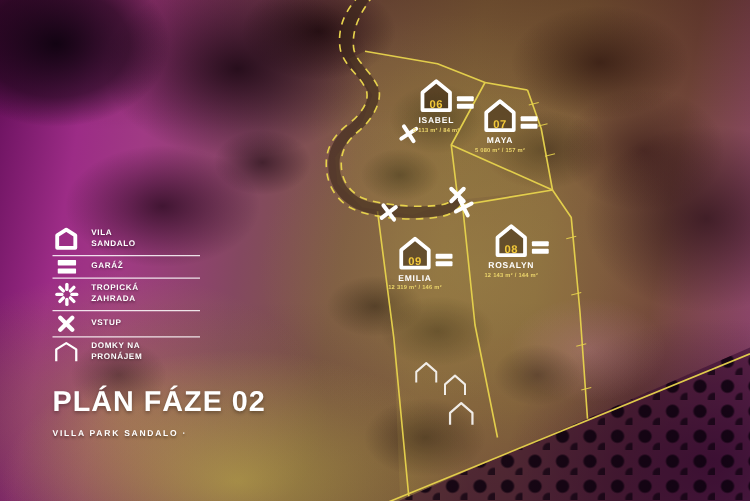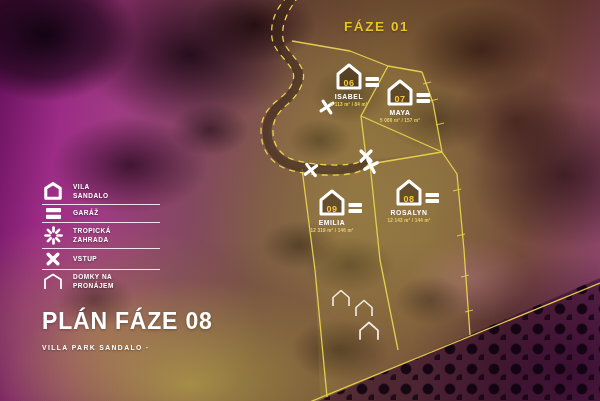--- a/index.html
+++ b/index.html
@@ -186,21 +186,20 @@
       <text class="marker-num" x="0" y="10" text-anchor="middle">08</text>
       <g fill="#ffffff">
         <rect x="16.5" y="1" width="13.5" height="4" rx=".8"></rect>
         <rect x="16.5" y="7" width="13.5" height="4" rx=".8"></rect>
       </g>
       <text class="marker-name" x="0" y="22.5" text-anchor="middle">ROSALYN</text>
       <text class="marker-area" x="0" y="29.5" text-anchor="middle">12 143 m² / 144 m²</text>
     </g>
   </svg>
 
-  <div id="phase-label">FÁZE 01</div>
 
   <div id="legend">
     <div class="legend-row">
       <span class="legend-icon">
         <svg width="20" height="19" viewBox="0 0 22 21">
           <path d="M3,18 L3,7 L11,1.8 L19,7 L19,18 Z" fill="none" stroke="#ffffff" stroke-width="3.4" stroke-linejoin="round"></path>
         </svg>
       </span>
       <span class="legend-label">VILA SANDALO</span>
     </div>
@@ -241,17 +240,17 @@
       <span class="legend-icon">
         <svg width="20" height="17" viewBox="0 0 20 17">
           <path d="M2,16 L2,6.5 L10,1.5 L18,6.5 L18,16" fill="none" stroke="#ffffff" stroke-width="1.8" stroke-linejoin="round"></path>
         </svg>
       </span>
       <span class="legend-label">DOMKY NA PRONÁJEM</span>
     </div>
   </div>
 
   <div id="title-block">
-    <h1 id="page-title">PLÁN FÁZE 08</h1>
+    <h1 id="page-title">PLÁN FÁZE 02</h1>
     <div id="page-subtitle">VILLA PARK SANDALO ·</div>
   </div>
 
 </div>
 
 </body></html>

